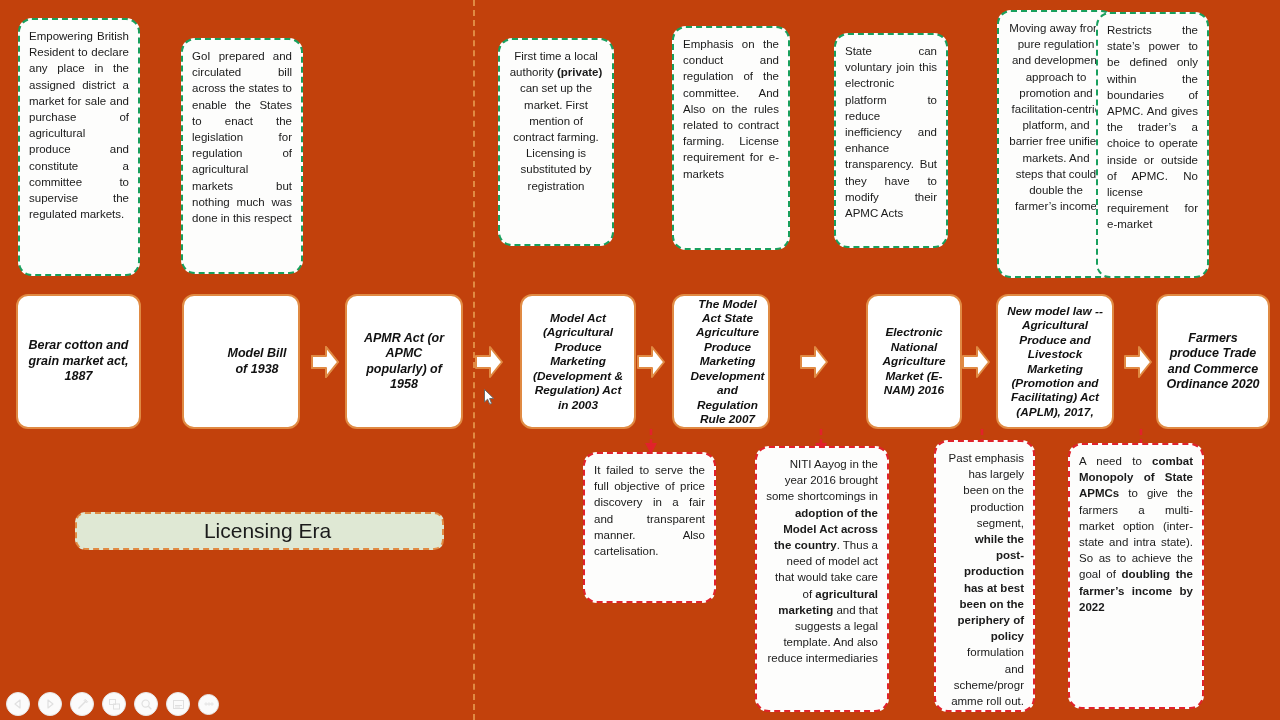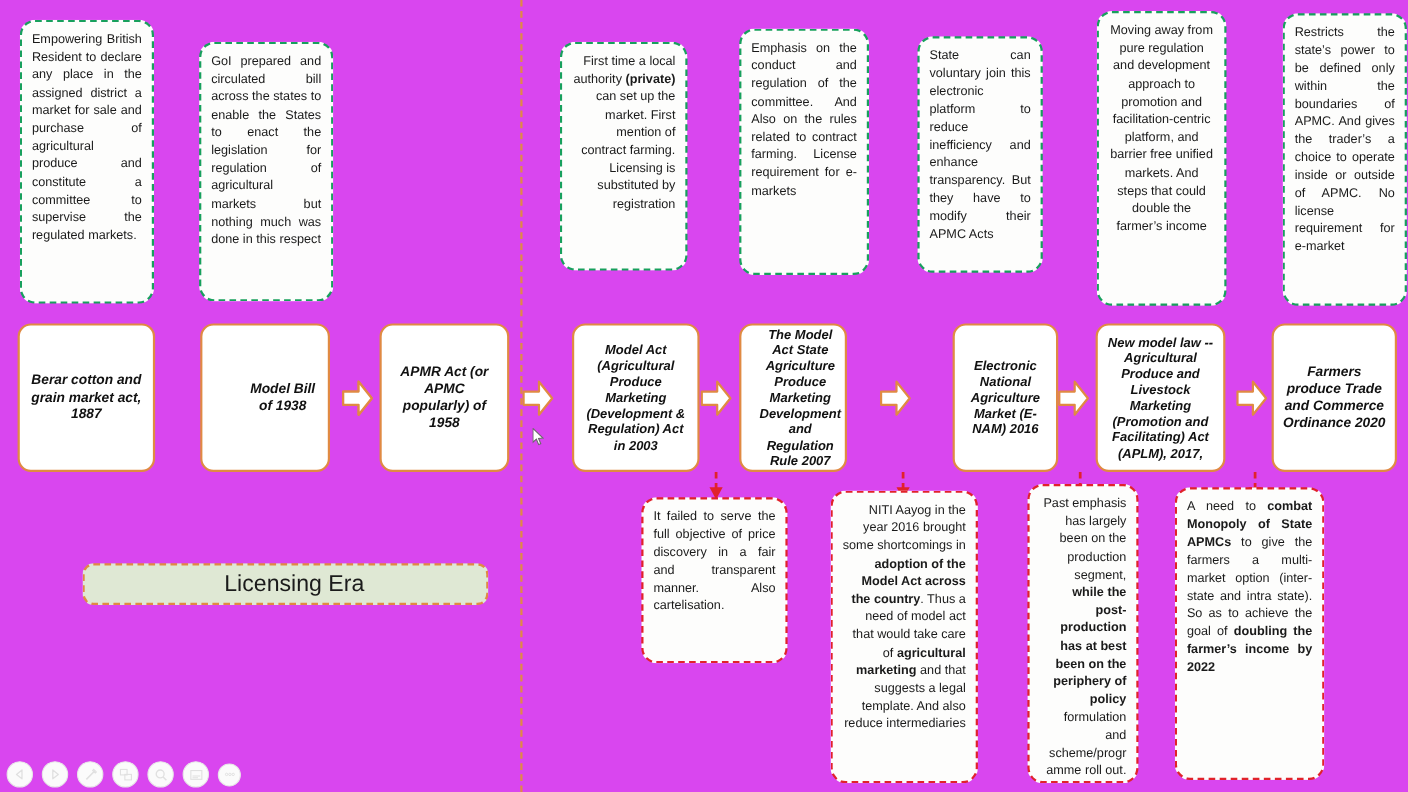--- a/index.html
+++ b/index.html
@@ -8,21 +8,21 @@
     padding: 0;
     background: #ffffff;
   }
   body {
     font-family: "Liberation Sans", sans-serif;
   }
   #slide {
     position: relative;
     width: 1280px;
     height: 720px;
-    background: #d946ef;
+    background: #c2410c;
     overflow: hidden;
   }
 
   
   .era-divider {
     position: absolute;
     top: 0;
     bottom: 0;
     width: 0;
     border-left: 2px dashed #e08a43;
@@ -145,31 +145,31 @@
 
 <div id="slide">
 
   <div class="era-divider" style="left:473px;"></div>
 
   <div class="green-note" style="left:18px;  top:18px;  width:122px; height:258px;">Empowering British Resident to declare any place in the assigned district a market for sale and purchase of agricultural produce and constitute a committee to supervise the regulated markets.</div>
 
   <div class="green-note" style="left:181px; top:38px; width:122px; height:236px;">GoI prepared and circulated bill across the states to enable the States to enact the legislation for regulation of agricultural markets but nothing much was done in this respect</div>
 
 
-  <div class="green-note left-pad" style="left:509px; top:38px; width:116px; height:208px; text-align:right;">
+  <div class="green-note left-pad" style="left:498px; top:38px; width:116px; height:208px; text-align:center;">
     <span>First time a local authority </span><b>(private)</b><span> can set up the market. First mention of contract farming. Licensing is substituted by registration</span>
   </div>
 
   <div class="green-note" style="left:672px; top:26px; width:118px; height:224px;">Emphasis on the conduct and regulation of the committee. And Also on the rules related to contract farming. License requirement for e-markets</div>
 
   <div class="green-note" style="left:834px; top:33px; width:114px; height:215px;">State can voluntary join this electronic platform to reduce inefficiency and enhance transparency. But they have to modify their APMC Acts</div>
 
   <div class="green-note" style="left:997px; top:10px; width:118px; height:268px; text-align:center;">Moving away from pure regulation and development approach to promotion and facilitation-centric platform, and barrier free unified markets. And steps that could double the farmer’s income</div>
 
-  <div class="green-note" style="left:1166px; top:12px; width:113px; height:266px;">Restricts the state’s power to be defined only within the boundaries of APMC. And gives the trader’s a choice to operate inside or outside of APMC. No license requirement for e-market</div>
+  <div class="green-note" style="left:1096px; top:12px; width:113px; height:266px;">Restricts the state’s power to be defined only within the boundaries of APMC. And gives the trader’s a choice to operate inside or outside of APMC. No license requirement for e-market</div>
 
   <div class="orange-box" style="left:16px;  top:294px; width:125px; height:135px;">Berar cotton and grain market act, 1887</div>
 
   <div class="chevron" style="left:310px;top:344px;">
     <svg viewBox="0 0 30 36">
         <polygon points="2,12 16,12 16,3 28,18 16,33 16,24 2,24" fill="#ffffff" stroke="#e08a43" stroke-width="2" stroke-linejoin="round"></polygon>
       </svg>
   </div>
 
   <div class="orange-box" style="left:182px; top:294px; width:118px; height:135px;padding-left:39px;">Model Bill of 1938</div>

